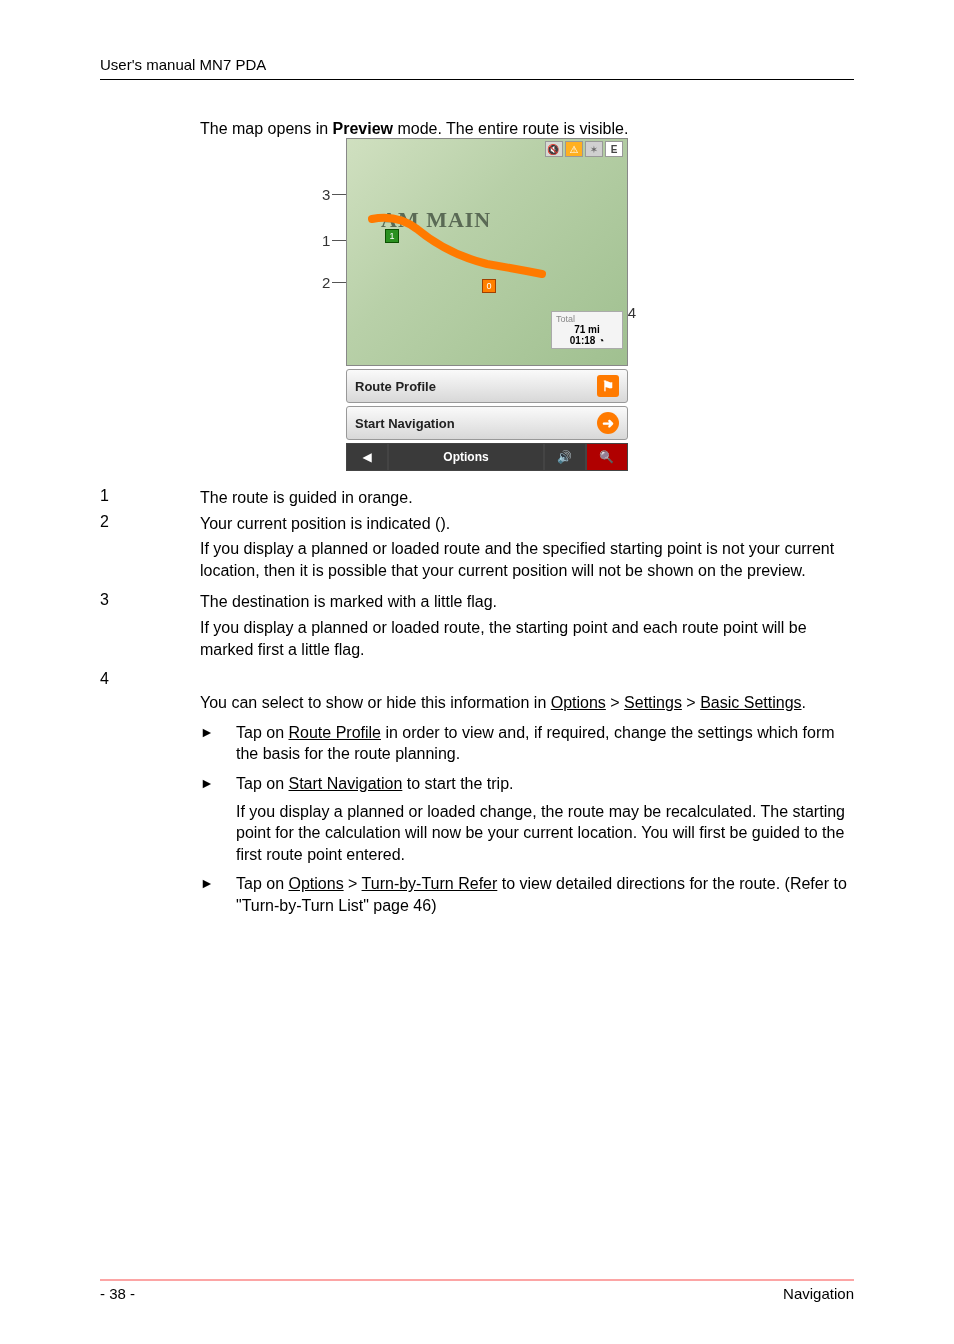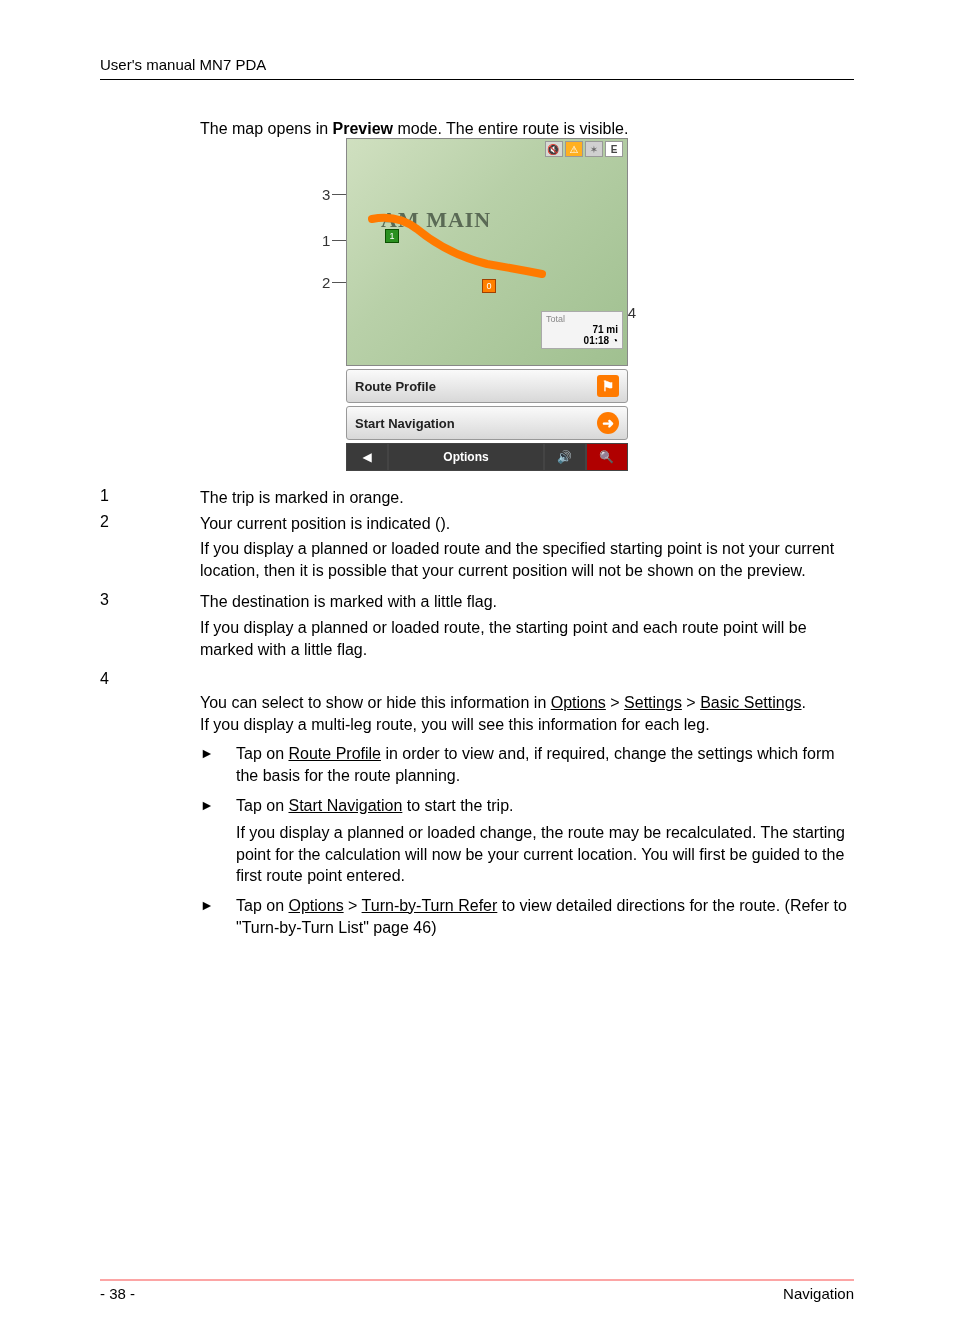--- a/index.html
+++ b/index.html
@@ -13,23 +13,23 @@
   .map-area { width: 282px; height: 228px; background: linear-gradient(135deg,#d0e0c0 0%, #b8d0a8 40%, #a0c090 100%); border: 1px solid #888; position: relative; margin-left: 24px; overflow: hidden; }
   .map-text { position: absolute; top: 68px; left: 34px; font-size: 22px; font-weight: bold; color: #5a6a55; font-family: Georgia, serif; letter-spacing: 1px; }
   .route-line { position: absolute; width: 180px; height: 70px; top: 70px; left: 20px; }
   .top-icons { position: absolute; top: 2px; right: 4px; display: flex; gap: 2px; }
   .ticon { width: 18px; height: 16px; background: rgba(220,220,220,0.85); border: 1px solid #999; font-size: 10px; display:flex; align-items:center; justify-content:center; color:#666; }
   .ticon.warn { background: #ffb020; color:#fff; }
   .ticon.sat  { background: #d0d0d0; }
   .ticon.e   { background: #fff; color:#444; font-weight:bold; }
   .flag1 { position: absolute; top: 90px; left: 38px; width: 14px; height: 14px; background: #2a9020; color:#fff; font-size:9px; display:flex; align-items:center; justify-content:center; border:1px solid #0a5000; }
   .flag0 { position: absolute; top: 140px; left: 135px; width: 14px; height: 14px; background: #ff8000; color:#fff; font-size:9px; display:flex; align-items:center; justify-content:center; border:1px solid #a04000; }
-  .infobox { position: absolute; right: 4px; bottom: 16px; width: 82px; background: #f4f4f4; border: 1px solid #aaa; font-size: 10px; padding: 2px 4px; }
+  .infobox { position: absolute; right: 4px; bottom: 16px; width: 72px; background: #f4f4f4; border: 1px solid #aaa; font-size: 10px; padding: 2px 4px; }
   .infobox .lbl { color:#888; font-size:9px; }
-  .infobox .val { color:#000; font-weight:bold; text-align:right; }
+  .infobox .val { color:#000; font-weight:bold; text-align:center; }
   .annot { position: absolute; font-size: 15px; color: #333; }
   .annot.a3 { top: 48px; left: 0; }
   .annot.a1 { top: 94px; left: 0; }
   .annot.a2 { top: 136px; left: 0; }
   .annot.a4 { top: 166px; right: -4px; }
   .annot-line { position:absolute; background:#555; height:1px; }
   .btnbar { margin-left: 24px; width: 282px; }
   .uibtn { display:flex; align-items:center; justify-content:space-between; background: linear-gradient(#fafafa,#d8d8d8); border:1px solid #999; border-radius:3px; margin-top:3px; padding:5px 8px; font-size:13px; font-weight:bold; color:#222; }
   .uibtn .ricon { width:22px; height:22px; border-radius:3px; display:flex; align-items:center; justify-content:center; font-size:14px; }
   .ricon.flag { background:#ff7a00; color:#fff; }
@@ -116,42 +116,41 @@
         <div class="bbtn srch">
             <span>🔍</span>
           </div>
       </div>
     </div>
   </div>
 
   <div class="body-list">
     <div class="row">
       <div class="num">1</div>
-      <div class="txt">The trip is marked in orange.</div>
+      <div class="txt">The route is guided in orange.</div>
     </div>
 
     <div class="row">
       <div class="num">2</div>
       <div class="txt">Your current position is indicated ().</div>
     </div>
     <div class="para">If you display a planned or loaded route and the specified starting point is not your current location, then it is possible that your current position will not be shown on the preview.</div>
 
     <div class="row" style="margin-top:10px;">
       <div class="num">3</div>
       <div class="txt">The destination is marked with a little flag.</div>
     </div>
-    <div class="para">If you display a planned or loaded route, the starting point and each route point will be marked with a little flag.</div>
+    <div class="para">If you display a planned or loaded route, the starting point and each route point will be marked first a little flag.</div>
 
     <div class="row" style="margin-top:10px;">
       <div class="num">4</div>
     </div>
     <div class="para">
       <span>You can select to show or hide this information in </span><span class="u">Options</span><span> &gt; </span><span class="u">Settings</span><span> &gt; </span><span class="u">Basic Settings</span><span>.</span>
     </div>
-    <div class="para">If you display a multi-leg route, you will see this information for each leg.</div>
 
     <div class="bullet-row">
       <div class="bullet-mark">►</div>
       <div class="bullet-txt">
         <span>Tap on </span><span class="u">Route Profile</span><span> in order to view and, if required, change the settings which form the basis for the route planning.</span>
       </div>
     </div>
 
     <div class="bullet-row">
       <div class="bullet-mark">►</div>

